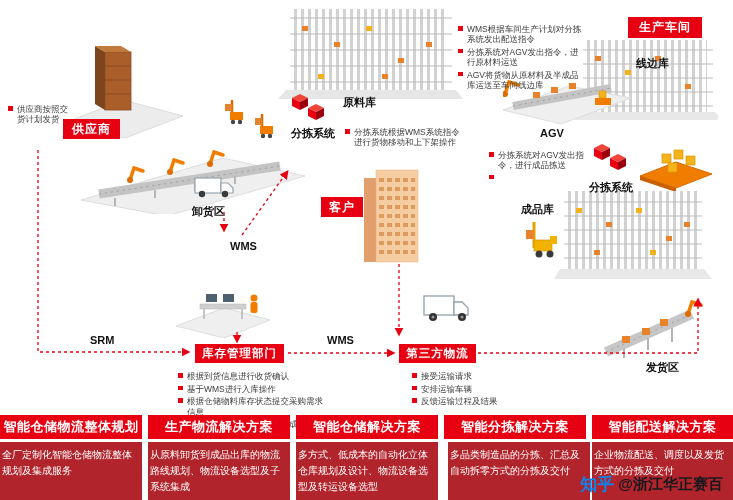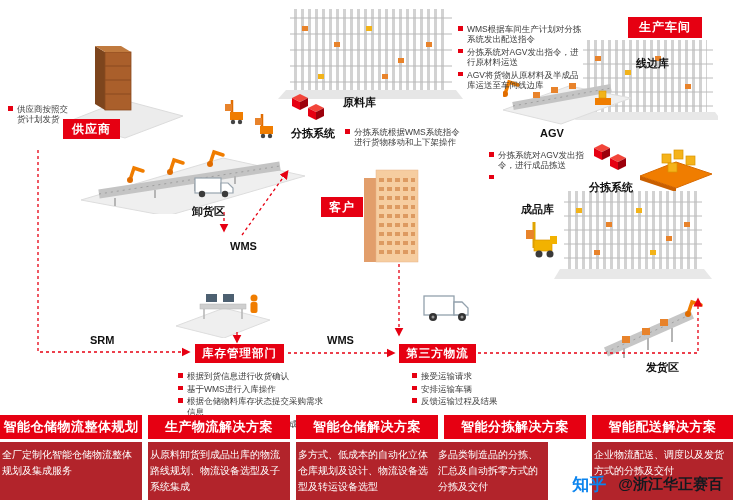--- a/index.html
+++ b/index.html
@@ -26,21 +26,21 @@
   .sol-head {
     position:absolute; top:415px; height:24px; background:#e60012; color:#fff;
     font-weight:bold; font-size:13px; display:flex; align-items:center; justify-content:center;
     letter-spacing:0.5px;
   }
   .sol-body {
     position:absolute; top:442px; height:58px; background:#b2242b; color:#fff;
     font-size:10px; line-height:1.62; padding:5px 2px;
   }
   .watermark {
-    position:absolute; right:10px; bottom:4px; display:flex; align-items:center; gap:12px;
+    position:absolute; right:10px; bottom:4px; display:flex; align-items:center; gap:4px;
     font-size:15px; z-index:20;margin-left:28px;
   }
   .zh { color:#0b84ee; font-weight:bold; font-size:17px; }
   .handle { color:#14191f; font-weight:600; }
 </style>
 </head>
 <body>
 
 <div class="stage">
 
@@ -307,21 +307,21 @@
   <div class="sol-head" style="left:0;width:142px">智能仓储物流整体规划</div>
   <div class="sol-body" style="left:0;width:142px">全厂定制化智能仓储物流整体规划及集成服务</div>
 
   <div class="sol-head" style="left:148px;width:142px">生产物流解决方案</div>
   <div class="sol-body" style="left:148px;width:142px">从原料卸货到成品出库的物流路线规划、物流设备选型及子系统集成</div>
 
   <div class="sol-head" style="left:296px;width:142px">智能仓储解决方案</div>
   <div class="sol-body" style="left:296px;width:142px">多方式、低成本的自动化立体仓库规划及设计、物流设备选型及转运设备选型</div>
 
   <div class="sol-head" style="left:444px;width:142px">智能分拣解决方案</div>
-  <div class="sol-body" style="left:436px;width:112px">多品类制造品的分拣、汇总及自动拆零方式的分拣及交付</div>
+  <div class="sol-body" style="left:448px;width:142px">多品类制造品的分拣、汇总及自动拆零方式的分拣及交付</div>
 
   <div class="sol-head" style="left:592px;width:141px">智能配送解决方案</div>
   <div class="sol-body" style="left:592px;width:141px">企业物流配送、调度以及发货方式的分拣及交付</div>
 
   <div class="watermark">
     <span class="zh">知乎</span>
     <span class="handle">@浙江华正赛百</span>
   </div>
 
 </div>

